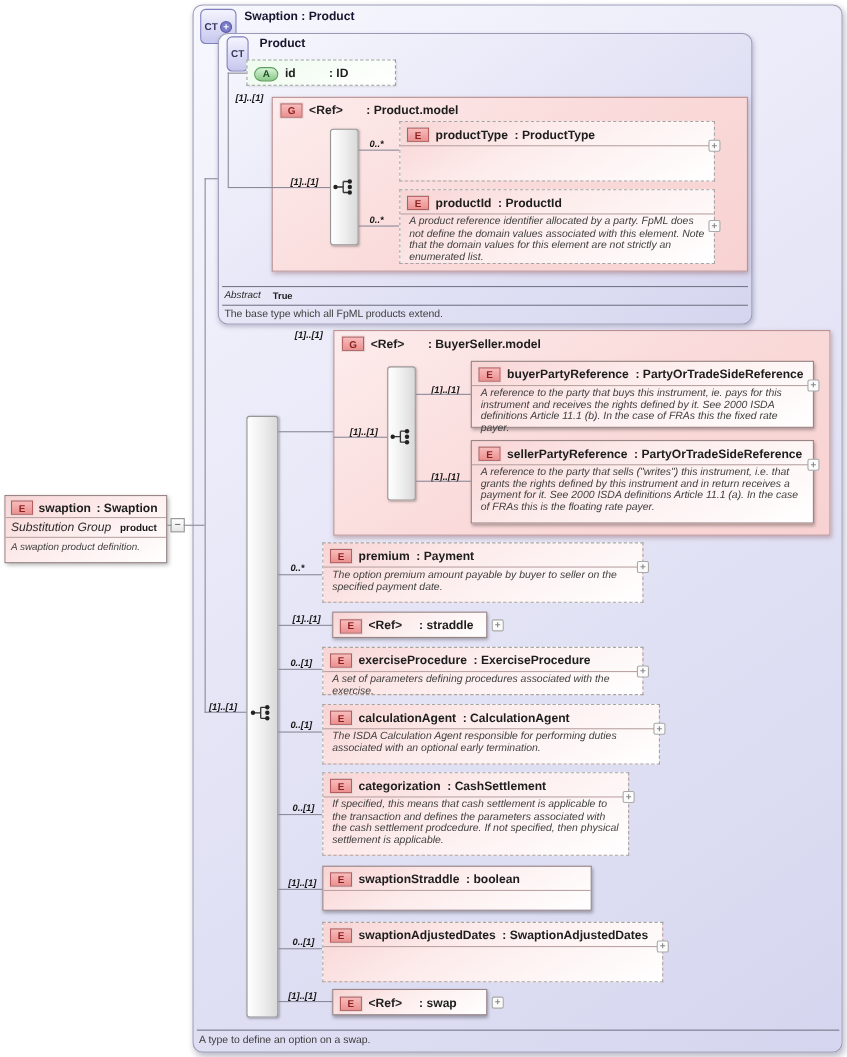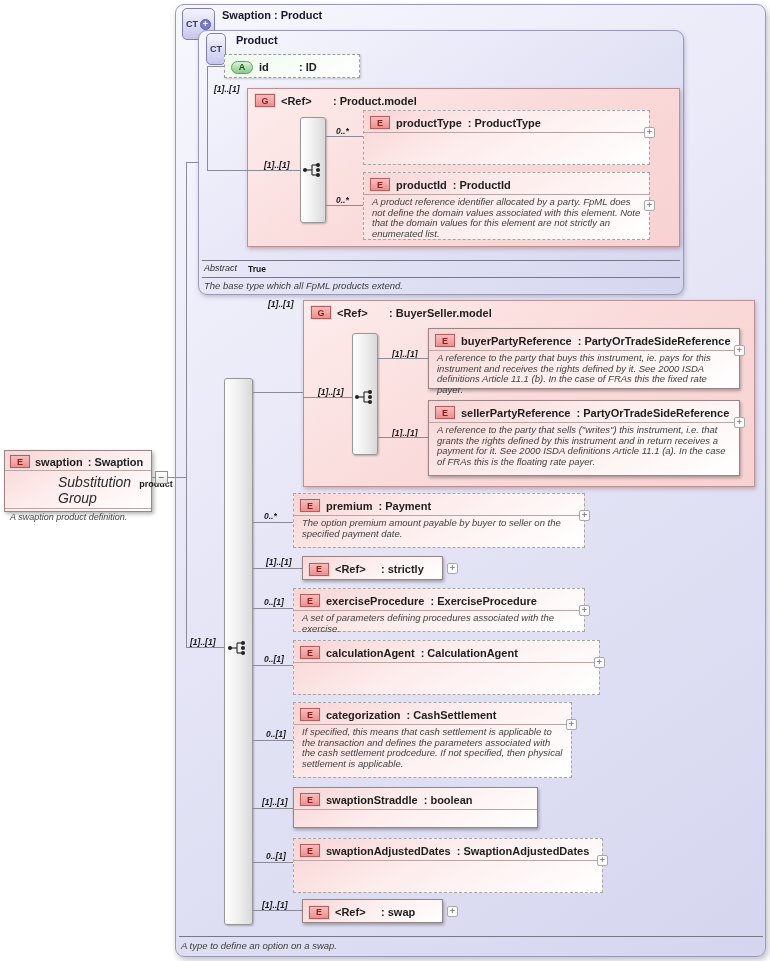--- a/index.html
+++ b/index.html
@@ -100,32 +100,32 @@
   }
   .minusbox {
     position:absolute; width:13px; height:13px;
     border:1px solid #909090;
     background:linear-gradient(180deg,#ffffff,#e6e6e6);
     color:#4a4a4a; font-size:10px; line-height:11px; text-align:center;
   }
   .metaline { position:absolute; height:1px; background:#77778a; }
   .metalabel { position:absolute; font-size:9px; font-style:italic; color:#2b2b2b; white-space:nowrap; }
   .metavalue { position:absolute; font-size:8.5px; font-weight:bold; color:#1a1a1a; white-space:nowrap; }
-  .docnote { position:absolute; font-size:9.5px; font-style:italic; color:#3c3c3c; white-space:nowrap; }
+  .docnote { position:absolute; font-size:9.5px; color:#3c3c3c; white-space:nowrap; }
 
   
   .rootel {
     position:absolute;
     border:1px solid #998585;
     background:linear-gradient(150deg,#f9d4d4 0%,#fdecec 45%,#ffffff 100%);
     box-shadow:2px 2px 4px rgba(0,0,0,.3);
   }
   .rootel .row { display:flex; align-items:center; gap:5px; padding:4px 5px 0 5px; }
   .subrow { display:flex; align-items:baseline; gap:8px; padding:2px 5px 0 5px; }
-  .sublabel { font-size:14px; font-style:italic; color:#2b2b2b;margin-left:48px; }
+  .sublabel { font-size:11px; font-style:italic; color:#2b2b2b; }
   .subvalue { font-size:9px; font-weight:bold; color:#1a1a1a; }
   .rootdoc { font-size:9px; font-style:italic; color:#414141; padding:2px 5px 3px 5px; }
   .seq-icon { position:absolute; }
 </style>
 </head>
 <body>
 
 <div class="ctbox" style="left:175px; top:4px; width:591px; height:953px;"></div>
 <div class="ct-badge" style="left:182px; top:8px;">
   <span>CT</span>
@@ -298,21 +298,21 @@
   <div class="edesc">The option premium amount payable by buyer to seller on the specified payment date.</div>
   <span class="plusbox" style="right:-6px; top:16px;">+</span>
 </div>
 
 <div class="card" style="left:266px; top:557px;">[1]..[1]</div>
 <div class="hline" style="left:253px; top:568px; width:49px;"></div>
 <div class="ebox solid" style="left:302px; top:556px; width:141px; height:24px;">
   <div class="ehead" style="padding-top:5px;">
     <span class="e-badge">E</span>
     <span class="ename" style="min-width:40px;">&lt;Ref&gt;</span>
-    <span class="etype">: strictly</span>
+    <span class="etype">: straddle</span>
   </div>
   <span class="plusbox" style="right:-16px; top:6px;">+</span>
 </div>
 
 <div class="card" style="left:264px; top:597px;">0..[1]</div>
 <div class="hline" style="left:253px; top:608px; width:40px;"></div>
 <div class="ebox dashed" style="left:293px; top:588px; width:292px; height:44px;">
   <div class="ehead">
     <span class="e-badge">E</span>
     <span class="ename">exerciseProcedure</span>
@@ -325,20 +325,21 @@
 
 <div class="card" style="left:264px; top:654px;">0..[1]</div>
 <div class="hline" style="left:253px; top:665px; width:40px;"></div>
 <div class="ebox dashed" style="left:293px; top:640px; width:307px; height:55px;">
   <div class="ehead">
     <span class="e-badge">E</span>
     <span class="ename">calculationAgent</span>
     <span class="etype">: CalculationAgent</span>
   </div>
   <div class="edivider"></div>
+  <div class="edesc">The ISDA Calculation Agent responsible for performing duties associated with an optional early termination.</div>
   <span class="plusbox" style="right:-6px; top:16px;">+</span>
 </div>
 
 <div class="card" style="left:266px; top:729px;">0..[1]</div>
 <div class="hline" style="left:253px; top:740px; width:40px;"></div>
 <div class="ebox dashed" style="left:293px; top:702px; width:279px; height:76px;">
   <div class="ehead">
     <span class="e-badge">E</span>
     <span class="ename">categorization</span>
     <span class="etype">: CashSettlement</span>

